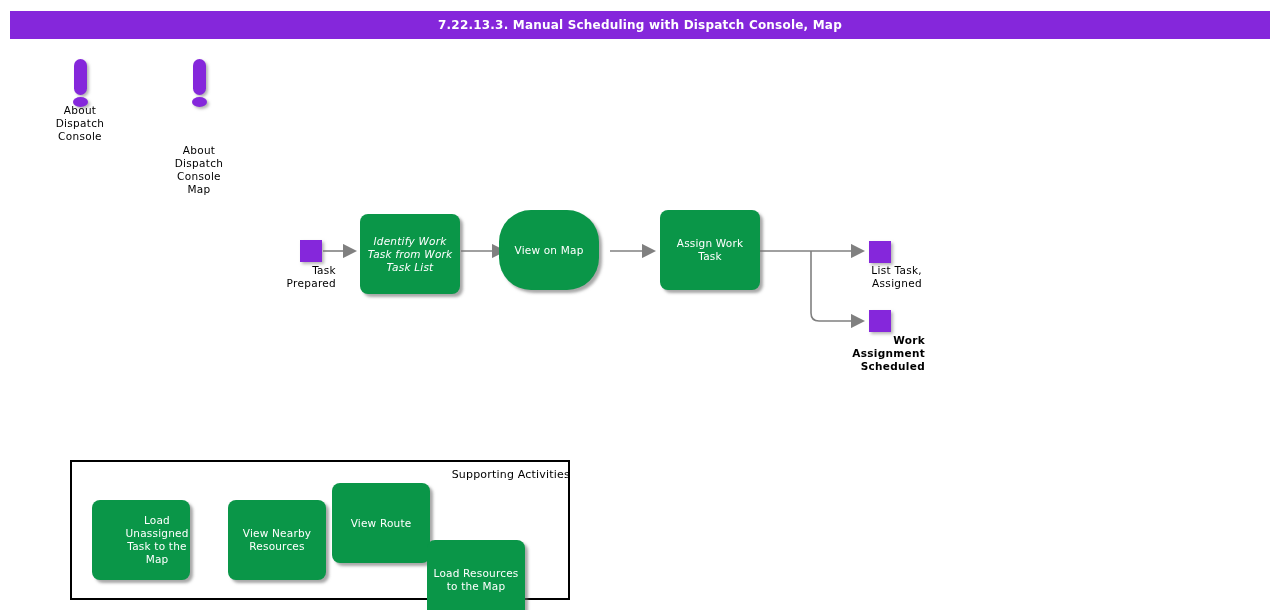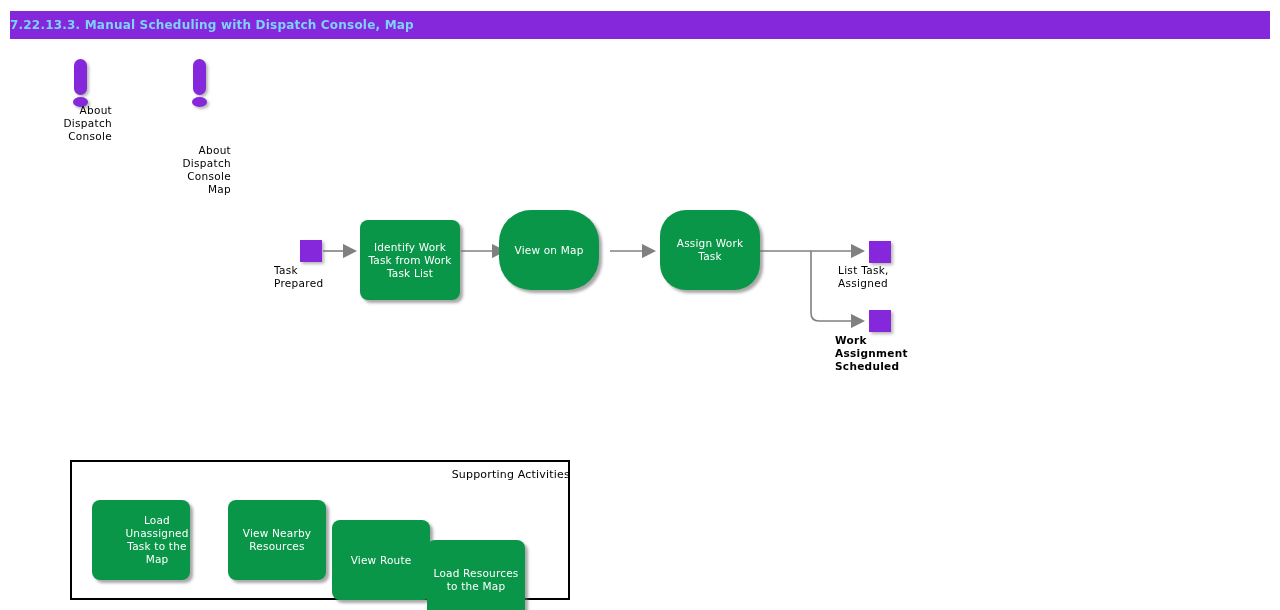--- a/index.html
+++ b/index.html
@@ -6,38 +6,38 @@
   body {
     width:1280px; height:610px; position:relative; overflow:hidden;
     font-family:"DejaVu Sans","Liberation Sans",sans-serif;
     -webkit-font-smoothing:antialiased;
   }
   .abs { position:absolute; }
 
   
   .header {
     left:10px; top:11px; width:1260px; height:28px;
-    background:#8527DB; color:#7dd3fc;
-    display:flex; align-items:center; 
+    background:#8527DB; color:#ffffff;
+    display:flex; align-items:center; justify-content:center;
     font-size:12px; font-weight:bold; letter-spacing:0.2px;
   }
 
   
   .excl-bar {
     width:13px; height:36px; border-radius:7px;
     background:#8527DB;
     box-shadow:2px 2px 3px rgba(120,120,120,0.55);
   }
   .excl-dot {
     width:15px; height:10px; border-radius:50%;
     background:#8527DB;
     box-shadow:2px 2px 3px rgba(120,120,120,0.55);
   }
   .icon-label {
-    width:64px; text-align:right; color:#000;
+    width:64px; text-align:center; color:#000;
     font-size:10.5px; line-height:13px; letter-spacing:0.3px;
   }
 
   
   .activity {
     width:100px; height:80px; box-sizing:border-box;
     background:#0A9648; border-radius:8px;
     color:#ffffff; font-size:10.5px; line-height:13px; letter-spacing:0.2px;
     display:flex; align-items:center; justify-content:center; text-align:center;
     padding:4px;
@@ -45,21 +45,21 @@
     cursor:pointer;
   }
   .support-activity { width:98px; }
 
   
   .event {
     width:22px; height:22px; background:#8527DB;
     box-shadow:2px 2px 3px rgba(120,120,120,0.55);
   }
   .event-label {
-    text-align:left; color:#000;
+    text-align:right; color:#000;
     font-size:10.5px; line-height:13px; letter-spacing:0.3px;
   }
 
   
   .support-box {
     left:70px; top:460px; width:500px; height:140px;
     border:2px solid #000000; box-sizing:border-box; background:#ffffff;
   }
   .support-title {
     left:70px; top:468px; width:500px; text-align:right;
@@ -92,43 +92,43 @@
 <div class="abs excl-dot" style="left:73px; top:97px;"></div>
 <div class="abs icon-label" style="left:48px; top:104px;">About Dispatch Console</div>
 
 <div class="abs excl-bar" style="left:193px; top:59px;"></div>
 <div class="abs excl-dot" style="left:192px; top:97px;"></div>
 <div class="abs icon-label" style="left:167px; top:104px;margin-top:40px;">About Dispatch Console Map</div>
 
 <div class="abs event" style="left:300px; top:240px;"></div>
 <div class="abs event-label" style="left:274px; top:264px; width:62px;">Task Prepared</div>
 
-<div class="abs activity" style="left:360px; top:220px;">
+<div class="abs activity" style="left:360px; top:214px;font-style:italic;">
   <span>Identify Work Task from Work Task List</span>
 </div>
 <div class="abs activity" style="left:499px; top:210px;border-radius:32px;">
   <span>View on Map</span>
 </div>
-<div class="abs activity" style="left:660px; top:210px;border-radius:26px;">
+<div class="abs activity" style="left:660px; top:210px;">
   <span>Assign Work Task</span>
 </div>
 
 <div class="abs event" style="left:869px; top:241px;"></div>
 <div class="abs event-label" style="left:838px; top:264px; width:84px;">List Task, Assigned</div>
 
 <div class="abs event" style="left:869px; top:310px;"></div>
 <div class="abs event-label" style="left:835px; top:334px; width:90px;font-weight:bold;">Work Assignment Scheduled</div>
 
 <div class="abs support-box"></div>
 <div class="abs support-title">Supporting Activities</div>
 
 <div class="abs activity support-activity" style="left:92px; top:500px;padding-left:36px;">
   <span>Load Unassigned Task to the Map</span>
 </div>
 <div class="abs activity support-activity" style="left:228px; top:500px;">
   <span>View Nearby Resources</span>
 </div>
-<div class="abs activity support-activity" style="left:332px; top:520px;">
+<div class="abs activity support-activity" style="left:332px; top:483px;">
   <span>View Route</span>
 </div>
 <div class="abs activity support-activity" style="left:427px; top:500px;margin-top:40px;">
   <span>Load Resources to the Map</span>
 </div>
 
 </body></html>

